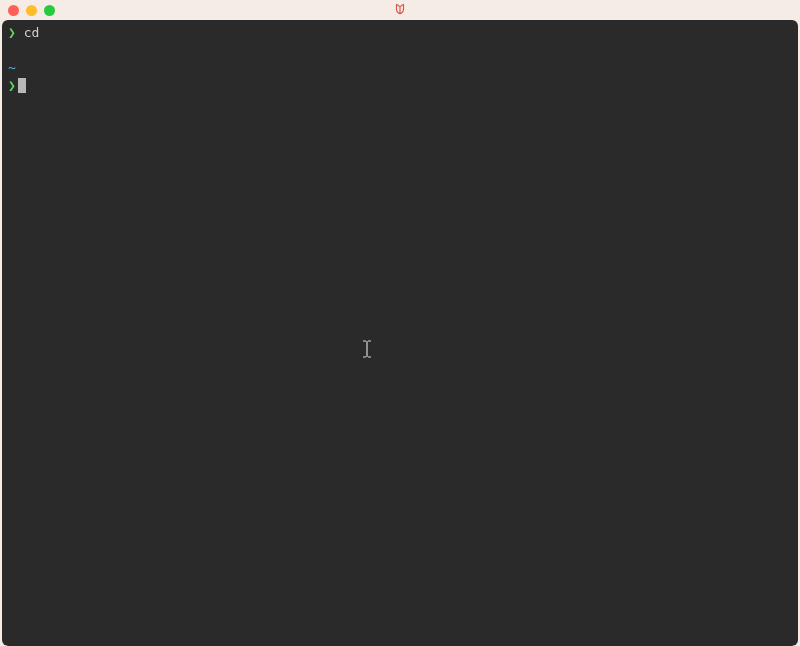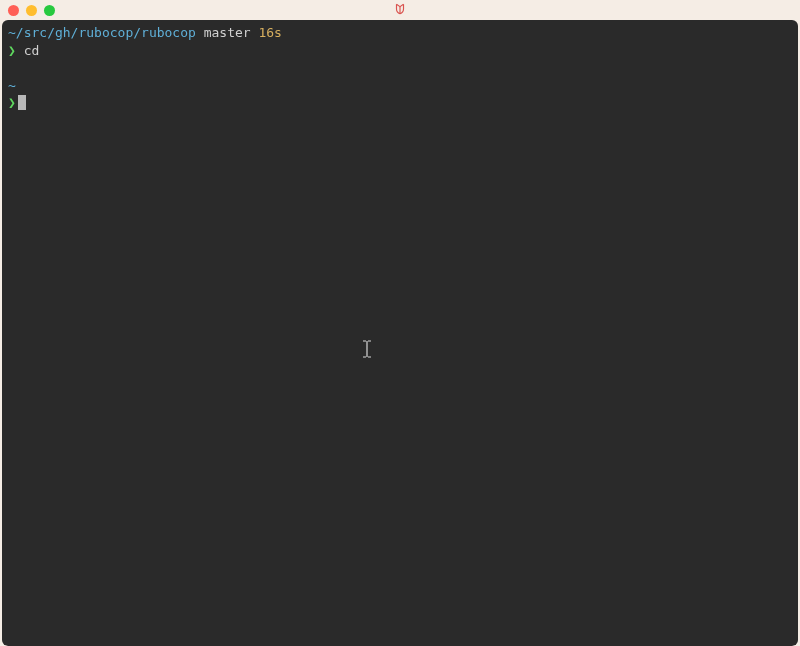--- a/index.html
+++ b/index.html
@@ -106,21 +106,20 @@
     </div>
     <div class="title-icon">
       <svg width="14" height="14" viewBox="0 0 24 24" fill="none" stroke="#d9534f" stroke-width="2">
         <path d="M6 4 L6 12 Q6 18 12 20 Q18 18 18 12 L18 4"></path>
         <path d="M6 4 L12 8 L18 4"></path>
         <path d="M12 8 L12 20"></path>
       </svg>
     </div>
   </div>
   <div class="terminal-area">
-    <div class="line"><span class="path">~/src/gh/rubocop/rubocop</span> <span class="branch">master</span> <span class="time">16s</span></div>
     <div class="line"><span class="prompt-symbol">❯</span> <span class="command">cd</span></div>
     <div class="line">&nbsp;</div>
     <div class="line"><span class="tilde">~</span></div>
     <div class="line"><span class="prompt-symbol">❯</span><span class="cursor-block"></span></div>
     <div class="ibeam-cursor">
       <svg viewBox="0 0 10 18">
         <path d="M1 1 L4 1 M6 1 L9 1 M5 1 L5 17 M1 17 L4 17 M6 17 L9 17" stroke="#d8d8d8" stroke-width="1.2" fill="none"></path>
       </svg>
     </div>
   </div>

